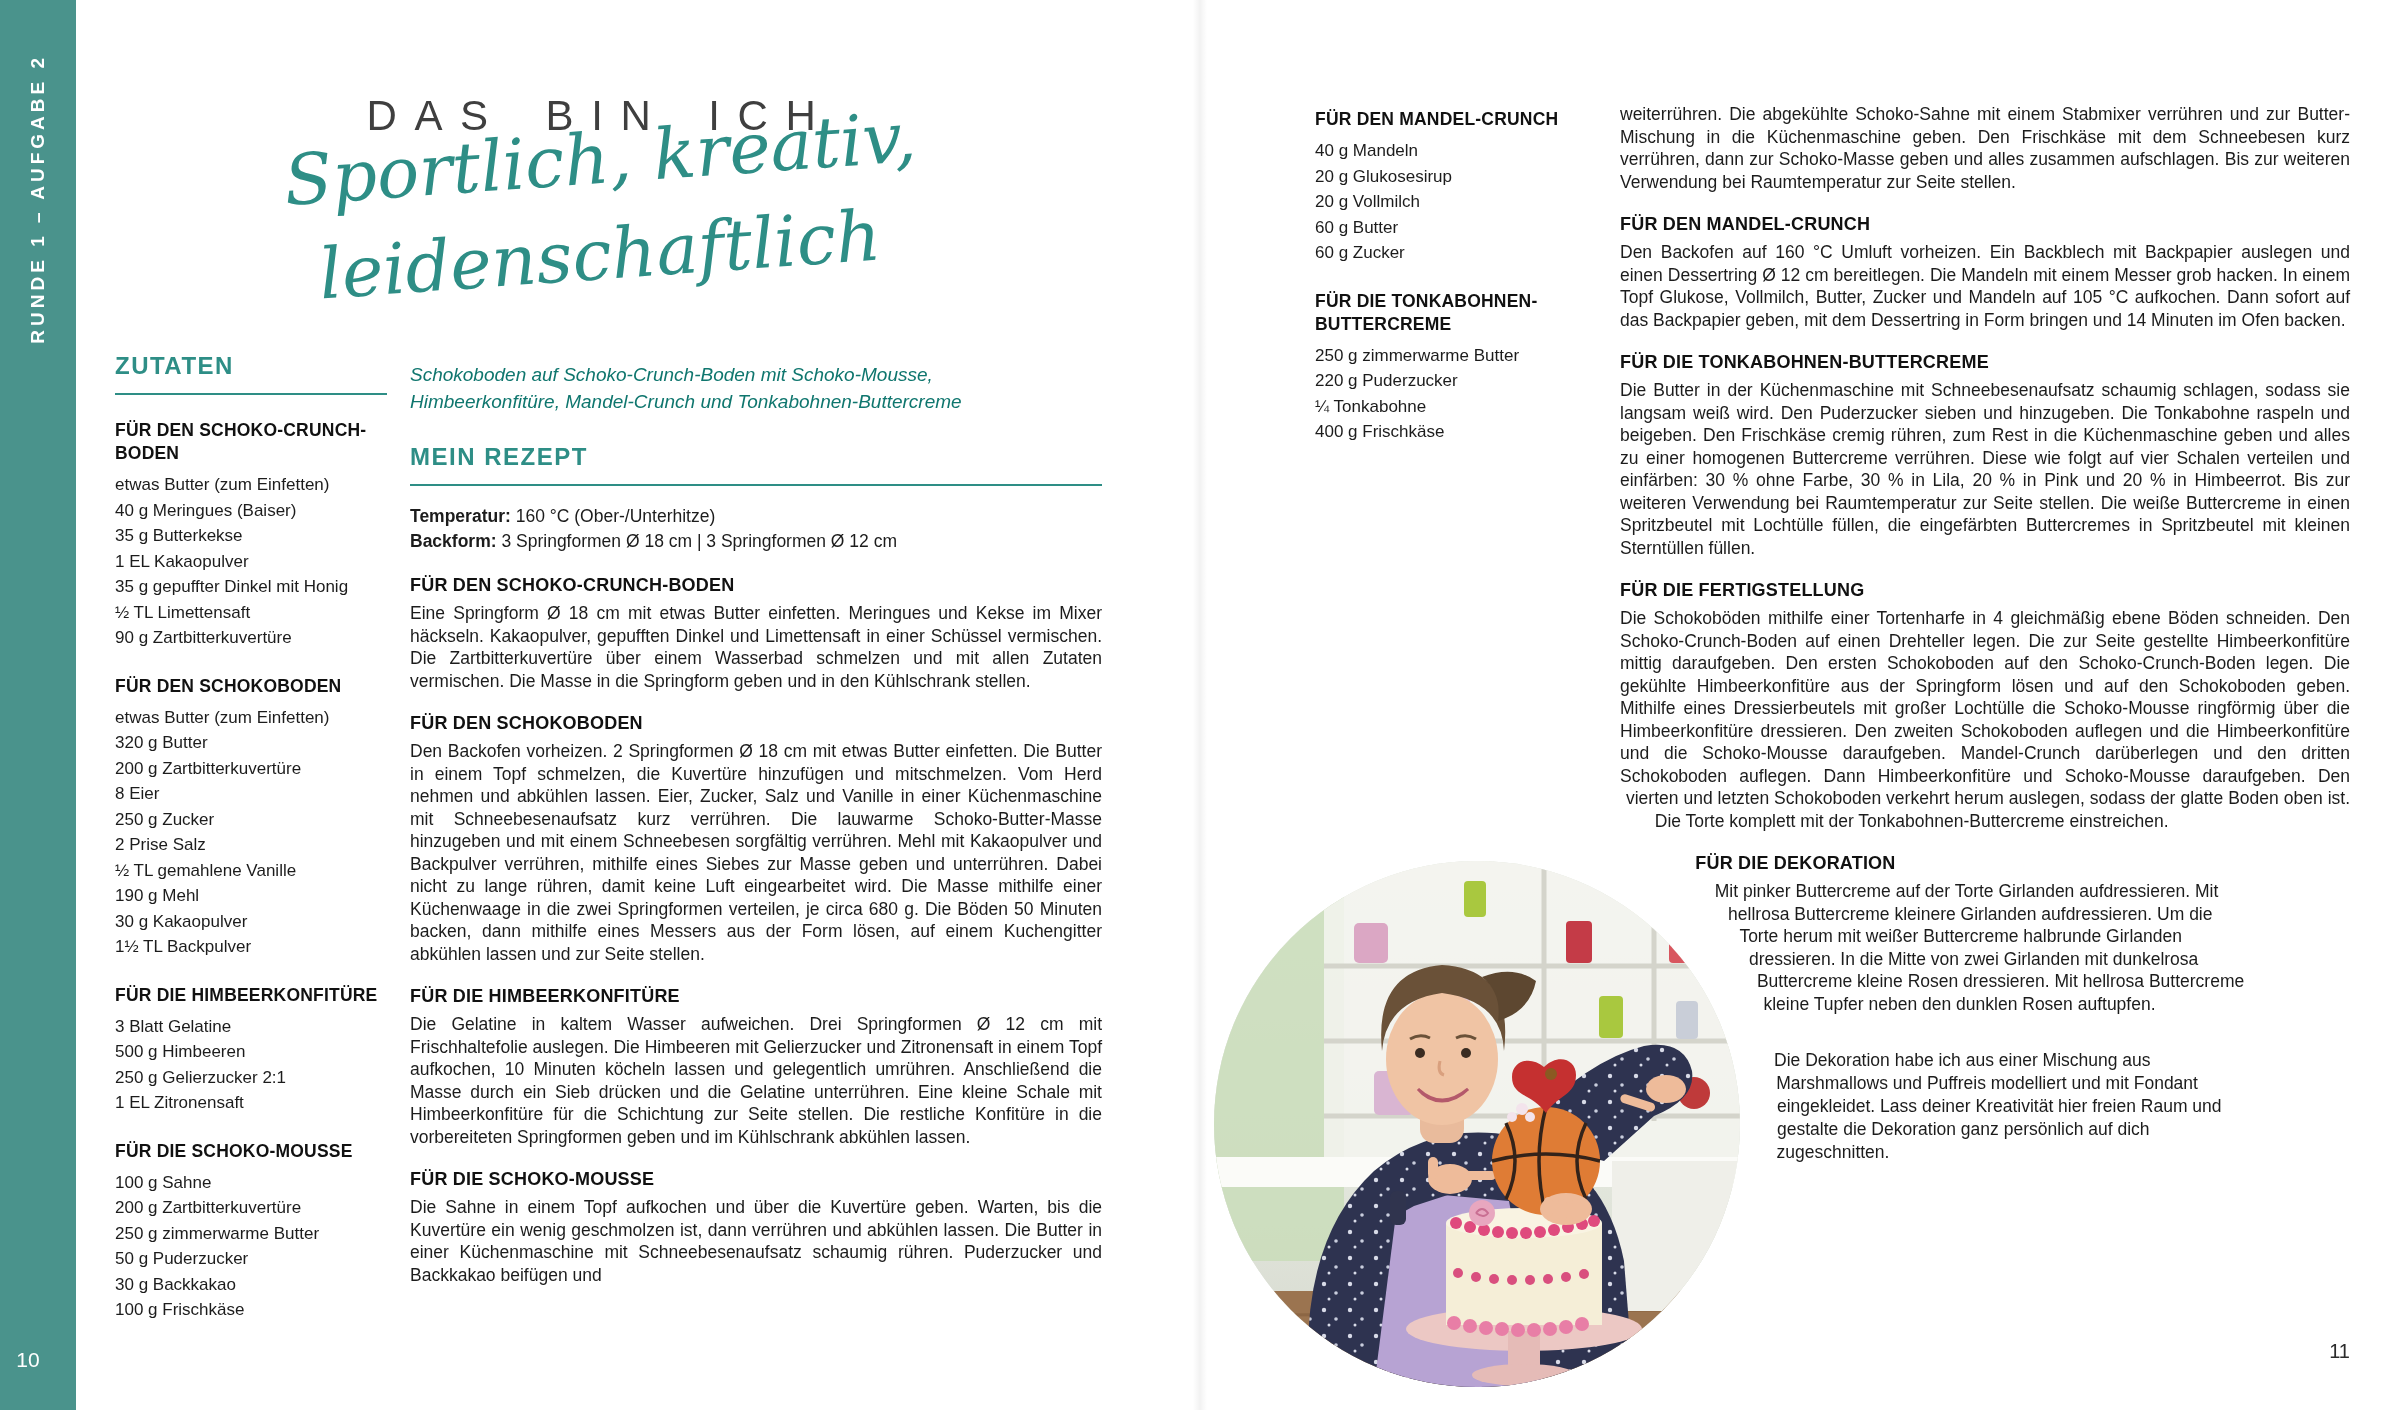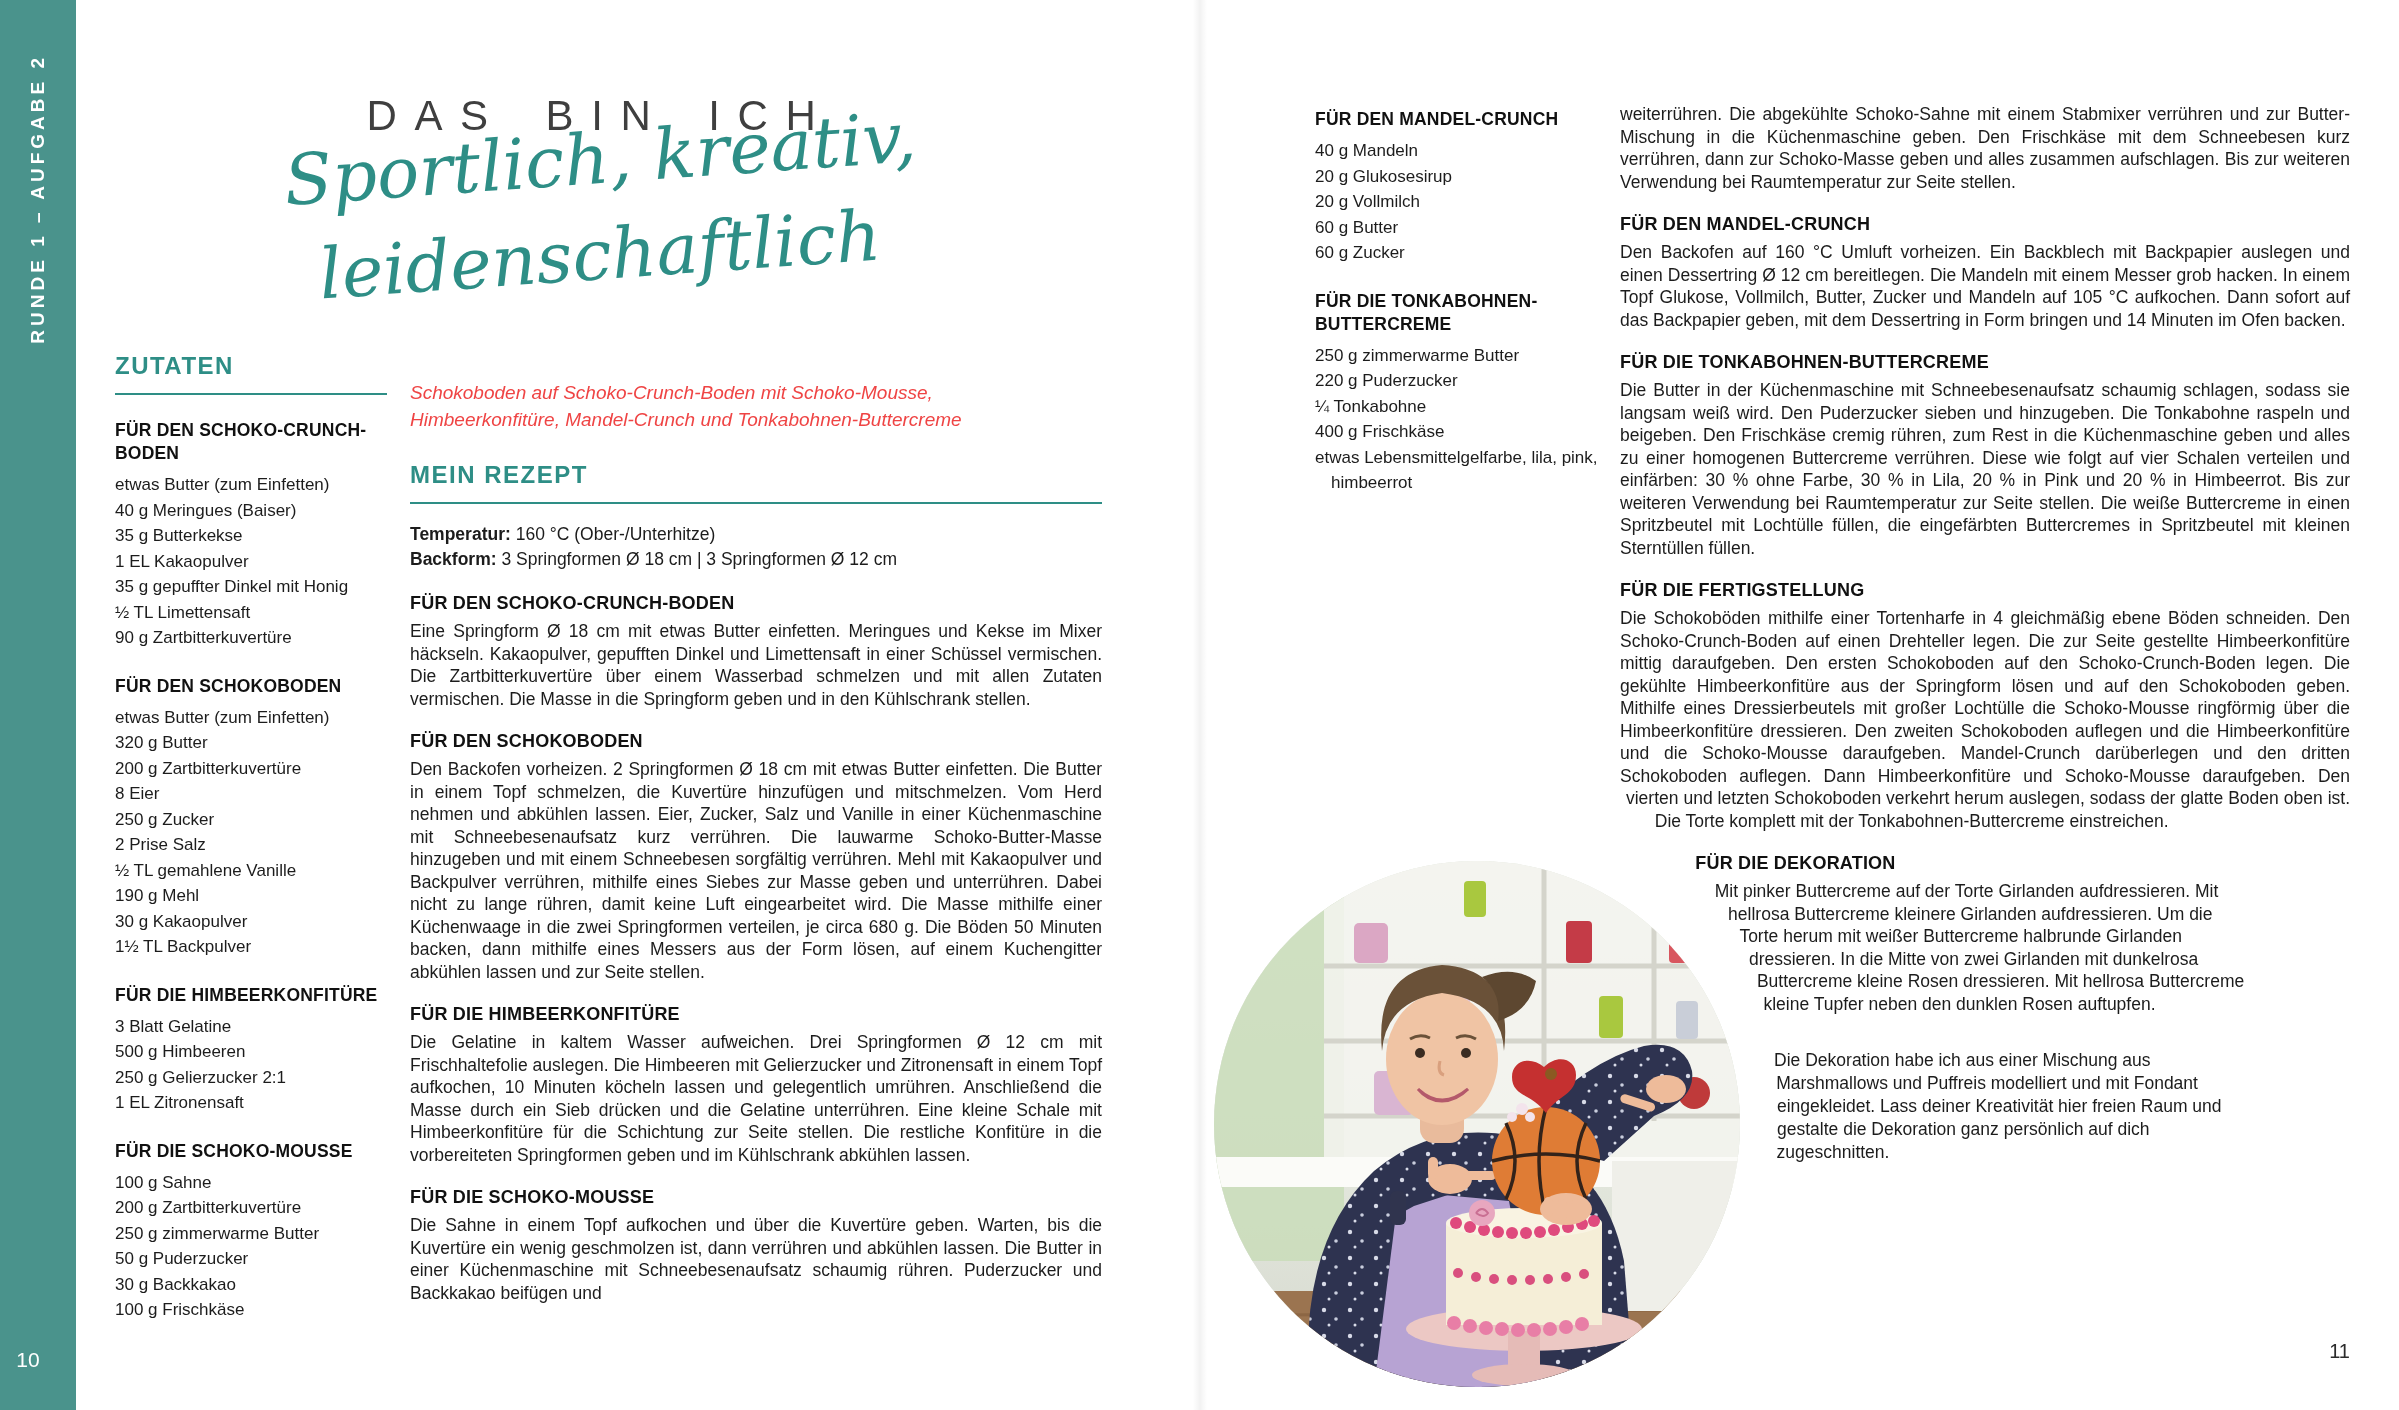--- a/index.html
+++ b/index.html
@@ -43,21 +43,21 @@
   
   .ing-col-left{position:absolute;left:115px;top:352px;width:288px;}
   .ing-col-right{position:absolute;left:1315px;top:108px;width:300px;}
   .ing-group{margin-top:24px;}
   .ing-col-right .ing-group:first-child{margin-top:0;}
   .ing-group-title{font-weight:bold;font-size:17.5px;line-height:23px;color:#111;margin-bottom:7px;letter-spacing:0.2px;}
   .ing-item{font-size:17px;line-height:25.5px;color:#1c1c1c;padding-left:16px;text-indent:-16px;}
 
   
   .main-col-left{position:absolute;left:410px;top:355px;width:692px;}
-  .subtitle{font-style:italic;font-size:19px;line-height:27px;color:#ef4444;margin-top:24px;}
+  .subtitle{font-style:italic;font-size:19px;line-height:27px;color:#0f766e;margin-top:6px;}
   .recipe-heading{margin-top:28px;}
   .meta{margin-top:18px;font-size:17.5px;line-height:25px;}
   .meta-label{font-weight:bold;}
   .section{margin-top:20px;}
   .section-heading{font-weight:bold;font-size:18px;letter-spacing:0.2px;color:#111;margin-bottom:5px;line-height:23px;}
   .section-body{font-size:17.5px;line-height:22.5px;text-align:justify;color:#1c1c1c;}
 
   
   .main-col-right{position:absolute;left:1620px;top:103px;width:730px;}
   .shape-float{
@@ -177,21 +177,20 @@
     <div class="ing-item">20 g Vollmilch</div>
     <div class="ing-item">60 g Butter</div>
     <div class="ing-item">60 g Zucker</div>
   </div>
   <div class="ing-group">
     <div class="ing-group-title">FÜR DIE TONKABOHNEN-BUTTERCREME</div>
     <div class="ing-item">250 g zimmerwarme Butter</div>
     <div class="ing-item">220 g Puderzucker</div>
     <div class="ing-item">¼ Tonkabohne</div>
     <div class="ing-item">400 g Frischkäse</div>
-    <div class="ing-item">etwas Lebensmittelgelfarbe, lila, pink, himbeerrot</div>
   </div>
 </div>
 
 <div class="main-col-right">
   <div class="shape-float"></div>
 
   <div class="continuation">weiterrühren. Die abgekühlte Schoko-Sahne mit einem Stabmixer verrühren und zur Butter-Mischung in die Küchenmaschine geben. Den Frischkäse mit dem Schneebesen kurz verrühren, dann zur Schoko-Masse geben und alles zusammen aufschlagen. Bis zur weiteren Verwendung bei Raumtemperatur zur Seite stellen.</div>
 
   <div class="section">
     <div class="section-heading">FÜR DEN MANDEL-CRUNCH</div>

